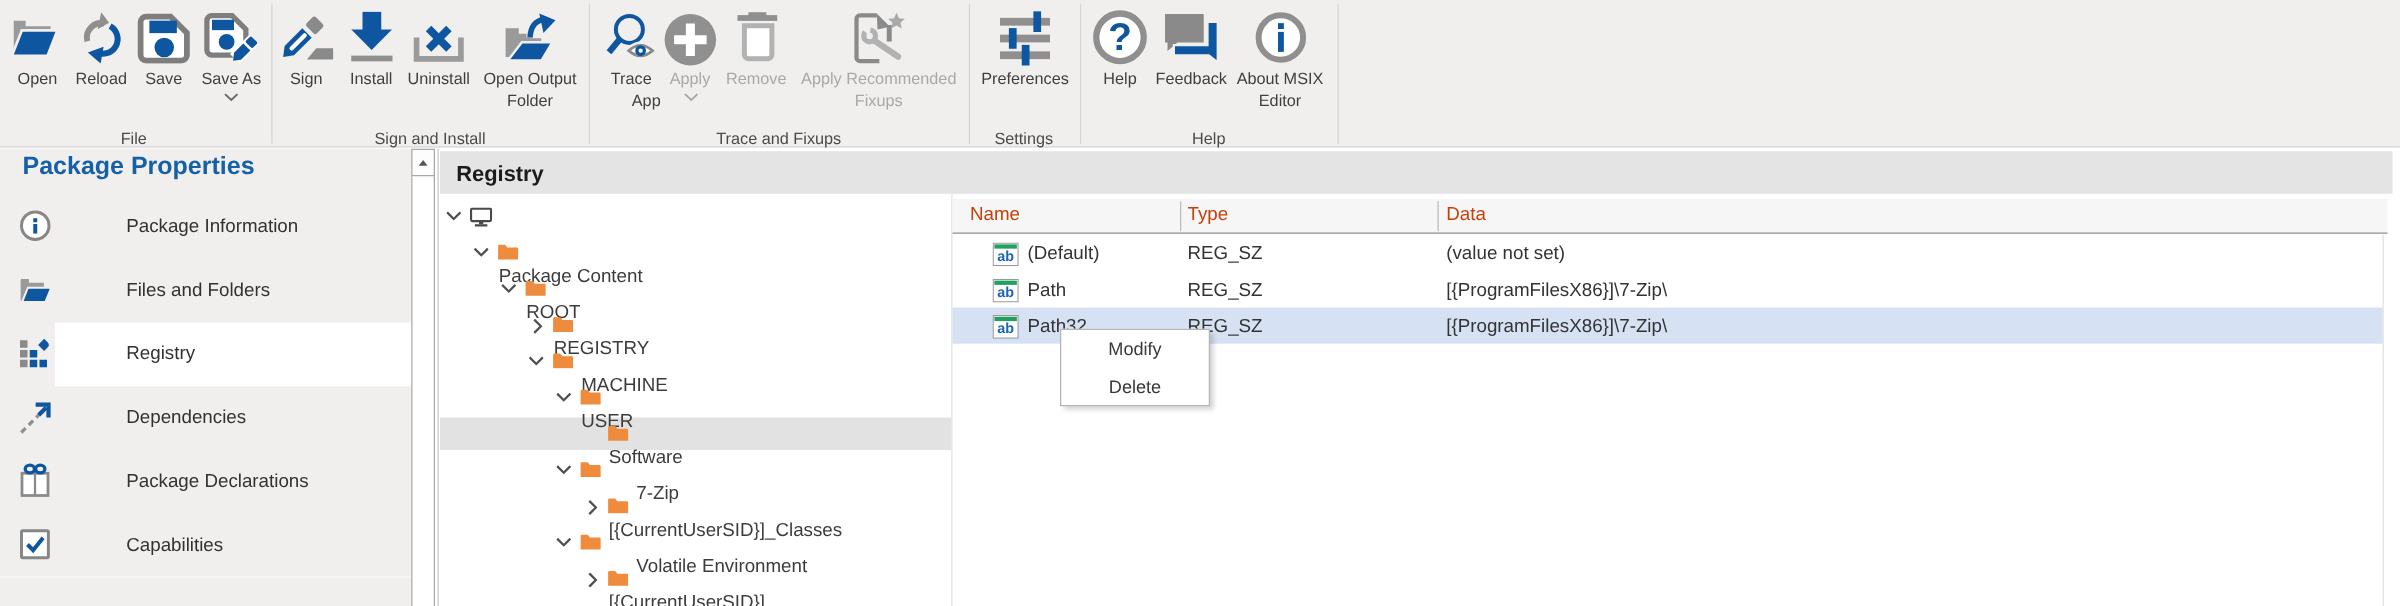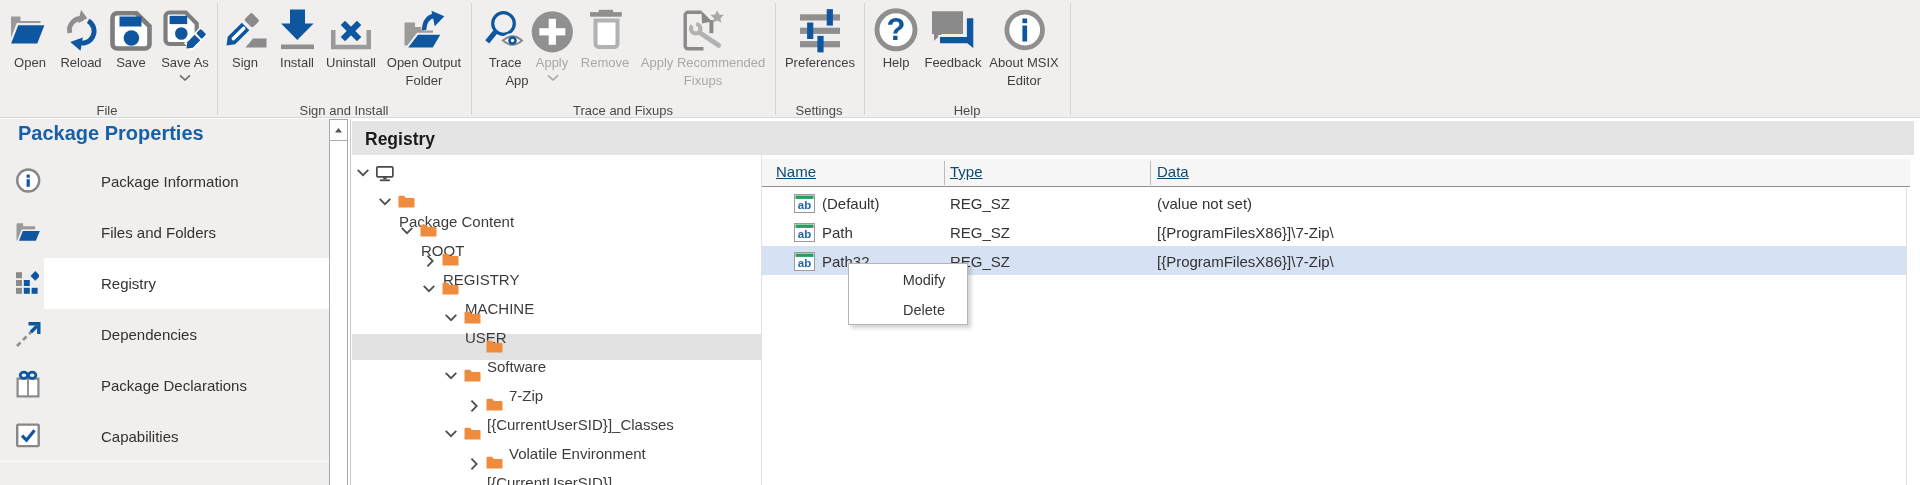--- a/index.html
+++ b/index.html
@@ -15,26 +15,26 @@
   .sidebar { left:0; top:119px; width:329px; height:366px; background:#f0efee; }
   .sitem { position:absolute; left:0; width:329px; height:51px;margin-left:44px; }
   .sitem .txt { position:absolute; left:57px; top:50%; transform:translateY(-50%); font-size:15px; color:#323232; }
   .sscroll { left:329px; top:119px; width:19px; height:366px; background:#fff; border-left:1px solid #a9a9a9; border-right:1px solid #a9a9a9; }
   .rightpane { left:350px; top:119px; width:1570px; height:366px; background:#fff; border-left:1px solid #c8c8c8; }
   .titleband { left:352px; top:121px; width:1562px; height:34px; background:#e4e4e4; }
   .titleband .t { position:absolute; left:13px; top:7.5px; font-size:17.5px; font-weight:bold; color:#1b1b1b; }
   .trow { position:absolute; height:29px; font-size:15px; color:#3c3c3c; white-space:nowrap; }
   .trow .nm { position:absolute; top:calc(50% - 1px); transform:translateY(-50%);margin-top:48px; }
   .thead { left:762px; top:159px; width:1148px; height:28px; background:#f6f6f6; border-bottom:1px solid #8f8f8f; }
-  .thead .h { position:absolute; top:4px; font-size:15px; color:#0c4a6e;text-decoration:underline; }
+  .thead .h { position:absolute; top:4px; font-size:15px; color:#c2410c; }
   .vsep { position:absolute; top:2px; height:24px; width:1px; background:#bbb; }
   .drow { position:absolute; left:762px; width:1144px; height:29px; font-size:15px; color:#333;text-decoration:underline; }
   .drow span { position:absolute; top:50%; transform:translateY(-50%); }
   .ctxmenu { left:848px; top:263px; width:120px; height:62px; background:#fff; border:1px solid #b5b5b5; box-shadow:3px 3px 4px rgba(0,0,0,0.18); }
-  .ctxmenu div { position:absolute; left:16px; width:118px; text-align:center; font-size:14.5px; color:#383838; }
+  .ctxmenu div { position:absolute; left:0; width:118px; text-align:center; font-size:14.5px; color:#383838; }
 </style>
 </head>
 <body>
 <div id="stage">
 
   <div class="abs ribbon"></div>
   <div class="abs gsep" style="left:217px"></div>
   <div class="abs gsep" style="left:471px"></div>
   <div class="abs gsep" style="left:775px"></div>
   <div class="abs gsep" style="left:864px"></div>

